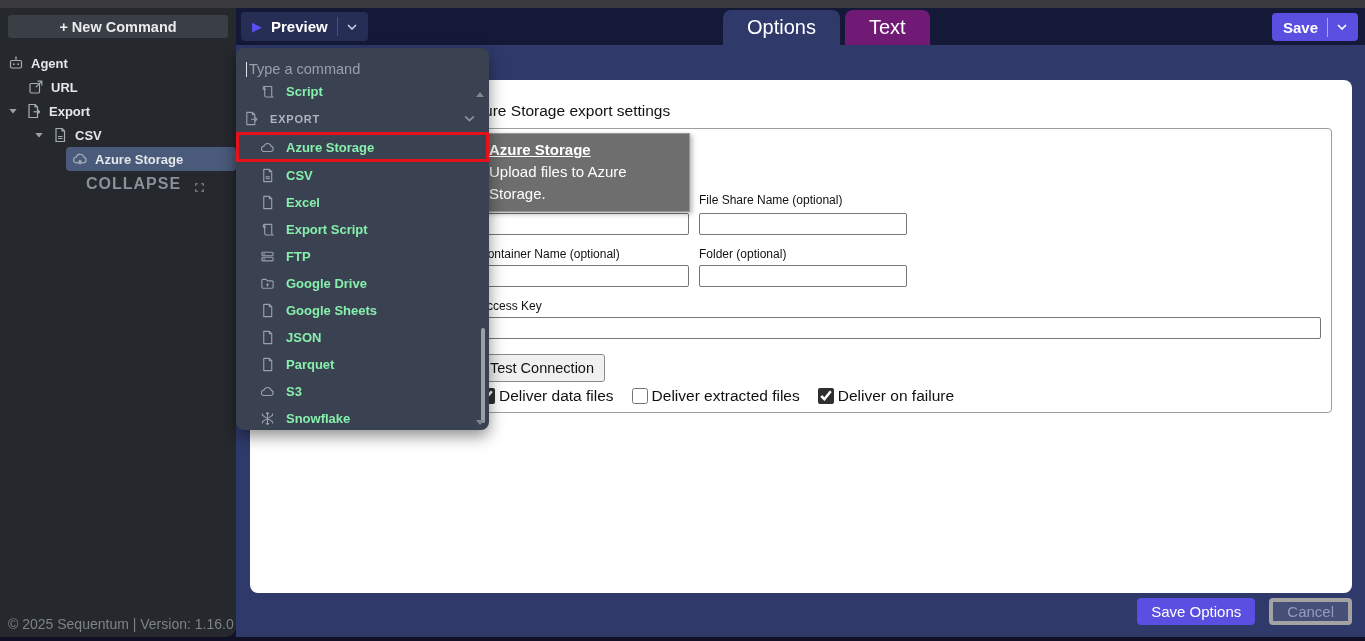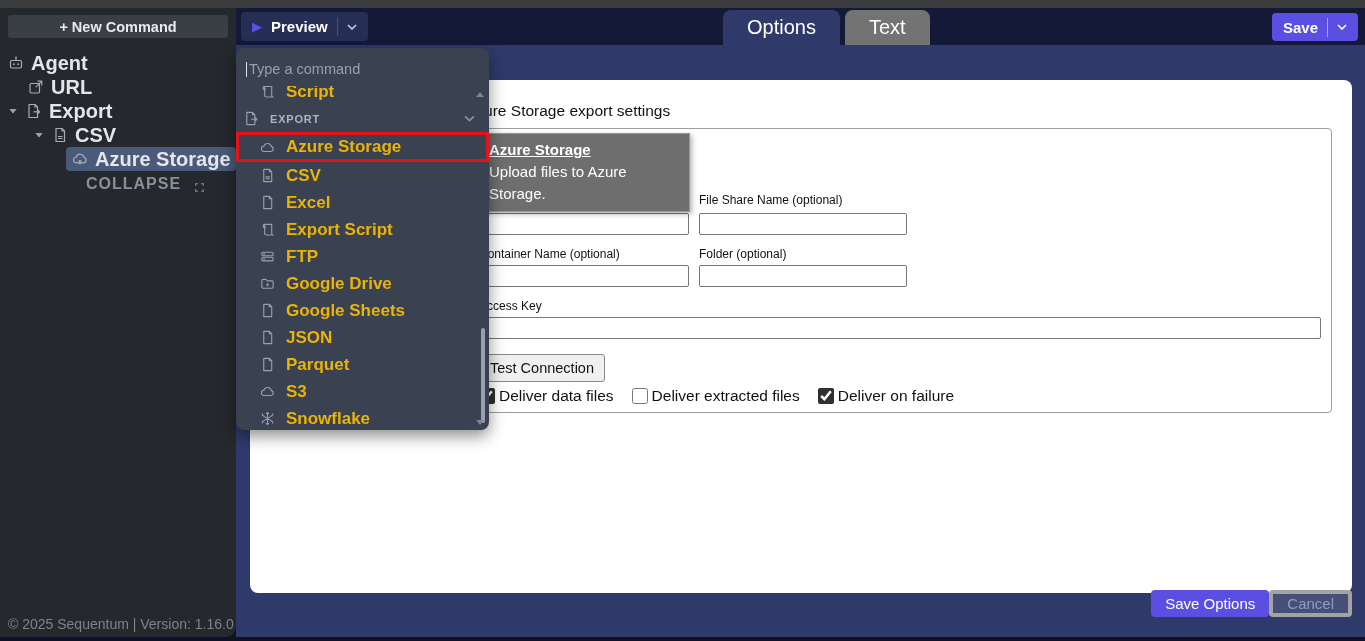--- a/index.html
+++ b/index.html
@@ -27,21 +27,21 @@
   .new-cmd {
     margin: 7px 8px 0 8px; width: 220px; height: 23px;
     background: #3a3f46; border: none; border-radius: 3px;
     color: #e8eaed; font-size: 14.5px; font-weight: bold;
     font-family: "Liberation Sans", sans-serif;
     display: flex; align-items: center; justify-content: center; cursor: pointer;
   }
   #tree { margin-top: 13px; }
   .tree-row {
     height: 24px; display: flex; align-items: center;
-    color: #e4e6e9; font-size: 20px; font-weight: bold; cursor: pointer;
+    color: #e4e6e9; font-size: 13px; font-weight: bold; cursor: pointer;
   }
   .tree-caret { width: 11px; color: #9aa0a8; margin-right: 7px; flex: 0 0 auto; }
   .tree-icon { width: 16px; height: 16px; color: #a6adb6; margin-right: 7px; flex: 0 0 auto; }
   .tree-row.selected { background: #4a5a7b; border-radius: 4px; }
   .collapse-row {
     margin: 4px 0 0 86px; display: flex; align-items: flex-end; gap: 13px;
     color: #8a9099; font-size: 16px; font-weight: bold; letter-spacing: 1px; cursor: pointer;
   }
   .collapse-row svg { color: #8a9099; }
   .sb-footer { position: absolute; left: 8px; bottom: 5px; color: #7e838b; font-size: 14px; }
@@ -57,21 +57,21 @@
   .play-glyph { color: #5b4ff0; font-size: 13px; line-height: 1; }
   .btn-label { color: #ffffff; font-size: 15px; font-weight: bold; }
   .btn-divider { width: 1px; height: 19px; background: #4a5170; }
   .btn-chevron { color: #c7cbe0; }
   #tabs { position: absolute; left: 487px; top: 2px; display: flex; gap: 5px; }
   .tab {
     height: 35px; display: flex; align-items: center; padding: 0 24px;
     border-radius: 8px 8px 0 0; color: #ffffff; font-size: 20px; cursor: pointer;
   }
   .tab.active { background: #2f3a6b; }
-  .tab.inactive { background: #737373; }
+  .tab.inactive { background: #701a75; }
   .save-btn {
     position: absolute; right: 7px; top: 5px; height: 28px;
     background: #5a4fe1; border: none; border-radius: 4px;
     display: flex; align-items: center; gap: 9px; padding: 0 11px; cursor: pointer;
     font-family: "Liberation Sans", sans-serif;
   }
   .save-btn .btn-divider { background: rgba(255,255,255,0.5); }
   .save-btn .btn-chevron { color: #ffffff; }
 
   
@@ -96,21 +96,21 @@
   
   #tooltip {
     position: absolute; left: 228px; top: 53px; width: 212px;
     background: #6e6e6e; border: 1px solid #989898; color: #ffffff;
     padding: 5px 10px 7px 10px; z-index: 20; box-shadow: 2px 2px 5px rgba(0,0,0,0.3);
     line-height: 1.45; font-size: 15px;
   }
   .tooltip-title { font-weight: bold; text-decoration: underline; }
 
   
-  #bottom-actions { position: absolute; right: 13px; bottom: 20px; display: flex; }
+  #bottom-actions { position: absolute; right: 13px; bottom: 12px; display: flex; gap: 14px; }
   .save-options-btn {
     height: 27px; padding: 0 14px; background: #5a4fe1; border: none; border-radius: 4px;
     color: #ffffff; font-size: 15px; font-family: "Liberation Sans", sans-serif; cursor: pointer;
   }
   .cancel-btn {
     height: 27px; padding: 0 14px; background: #454f77; border: 4px solid #a3a3a3; border-radius: 4px;
     color: #949bc0; font-size: 15px; font-family: "Liberation Sans", sans-serif;
   }
 
   
@@ -119,21 +119,21 @@
     background: #3a4150; border-radius: 8px; z-index: 50;
     box-shadow: 0 6px 16px rgba(0,0,0,0.45); overflow: hidden;
   }
   .cmd-input { display: flex; align-items: center; margin: 11px 10px 0 10px; height: 20px; }
   .cmd-caret { width: 1px; height: 15px; background: #dfe3e8; margin-right: 2px; }
   .cmd-placeholder { color: #98a0ab; font-size: 14.5px; }
   .menu-viewport { position: absolute; left: 0; right: 0; top: 38px; bottom: 3px; overflow: hidden; }
   .menu-list { margin-top: -8px; }
   .menu-row { height: 27px; display: flex; align-items: center; padding-left: 24px; cursor: pointer; }
   .menu-row .mi-icon { width: 15px; height: 15px; color: #98a1ad; margin-right: 11px; flex: 0 0 auto; }
-  .menu-row .mi-label { color: #eab308; font-size: 17px; font-weight: bold; }
+  .menu-row .mi-label { color: #86efac; font-size: 13px; font-weight: bold; }
   .menu-row.group { padding-left: 8px; position: relative; }
   .menu-row.group .mi-label { font-size: 11px; letter-spacing: 0.8px; color: #aeb5bf; }
   .menu-row.group .group-chevron { position: absolute; right: 14px; color: #8a93a0; }
   .menu-row.hl { height: 30px; border: 3px solid #e6121b; padding-left: 21px; }
   .menu-scroll-arrow { position: absolute; right: 5px; width: 0; height: 0; border-left: 4px solid transparent; border-right: 4px solid transparent; }
   .menu-scroll-arrow.up { top: 44px; border-bottom: 5px solid #7d8692; }
   .menu-scroll-arrow.down { bottom: 5px; border-top: 5px solid #7d8692; }
   .menu-thumb { position: absolute; right: 4px; top: 280px; width: 4px; height: 95px; background: #98a0ab; border-radius: 2px; }
 </style>
 </head>

